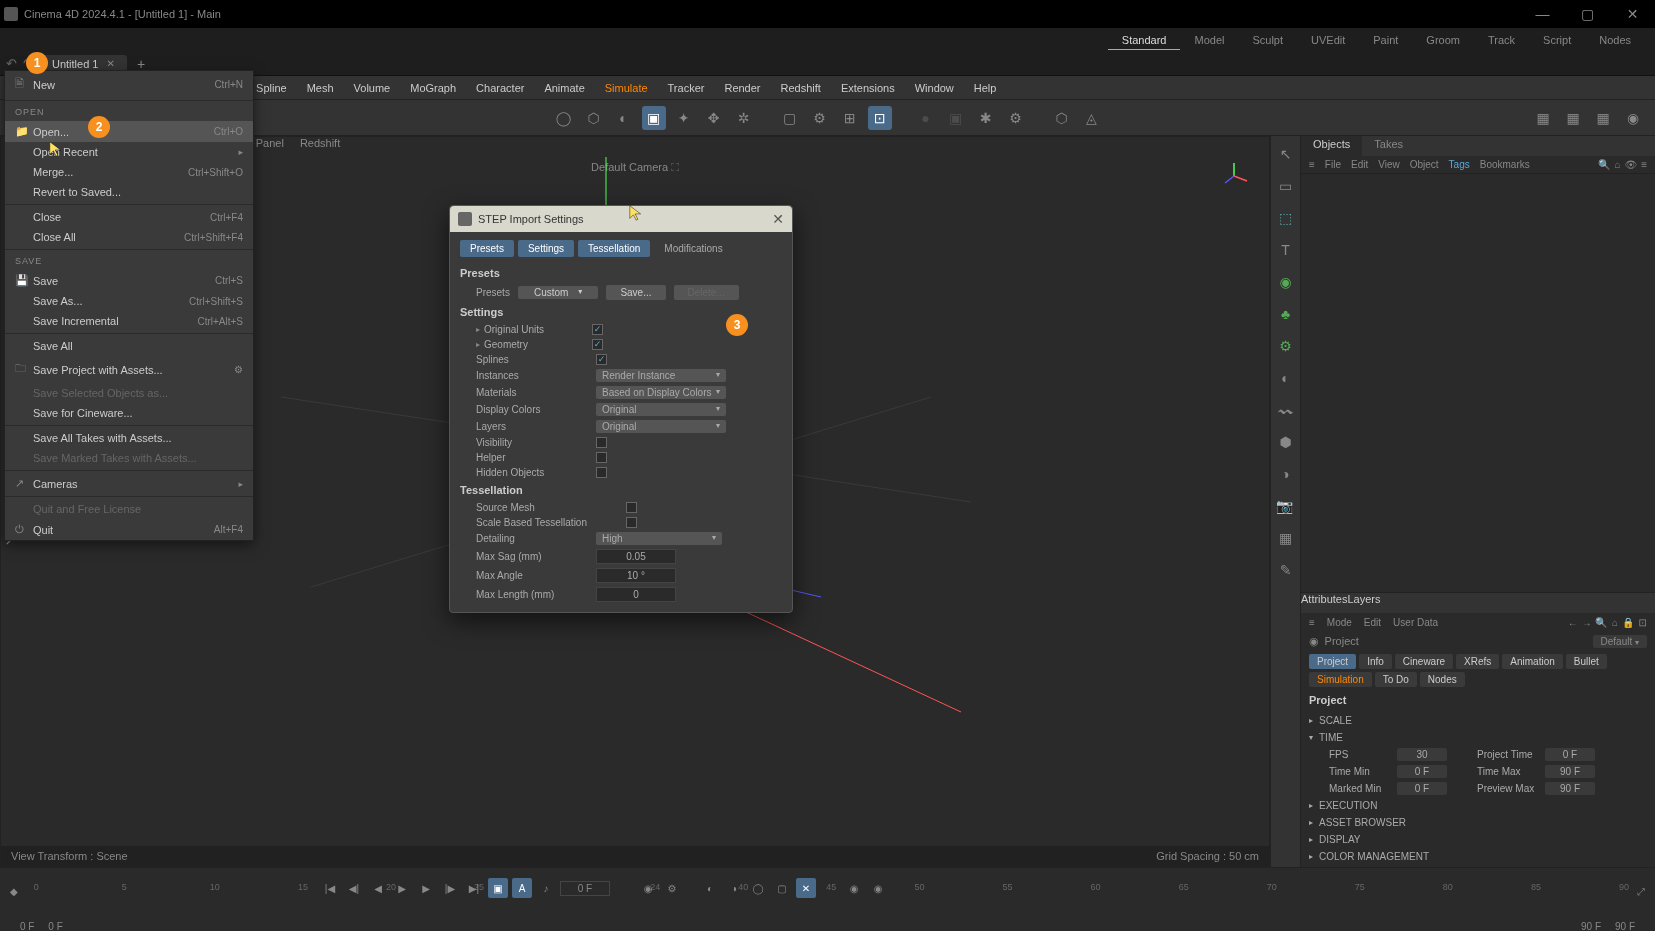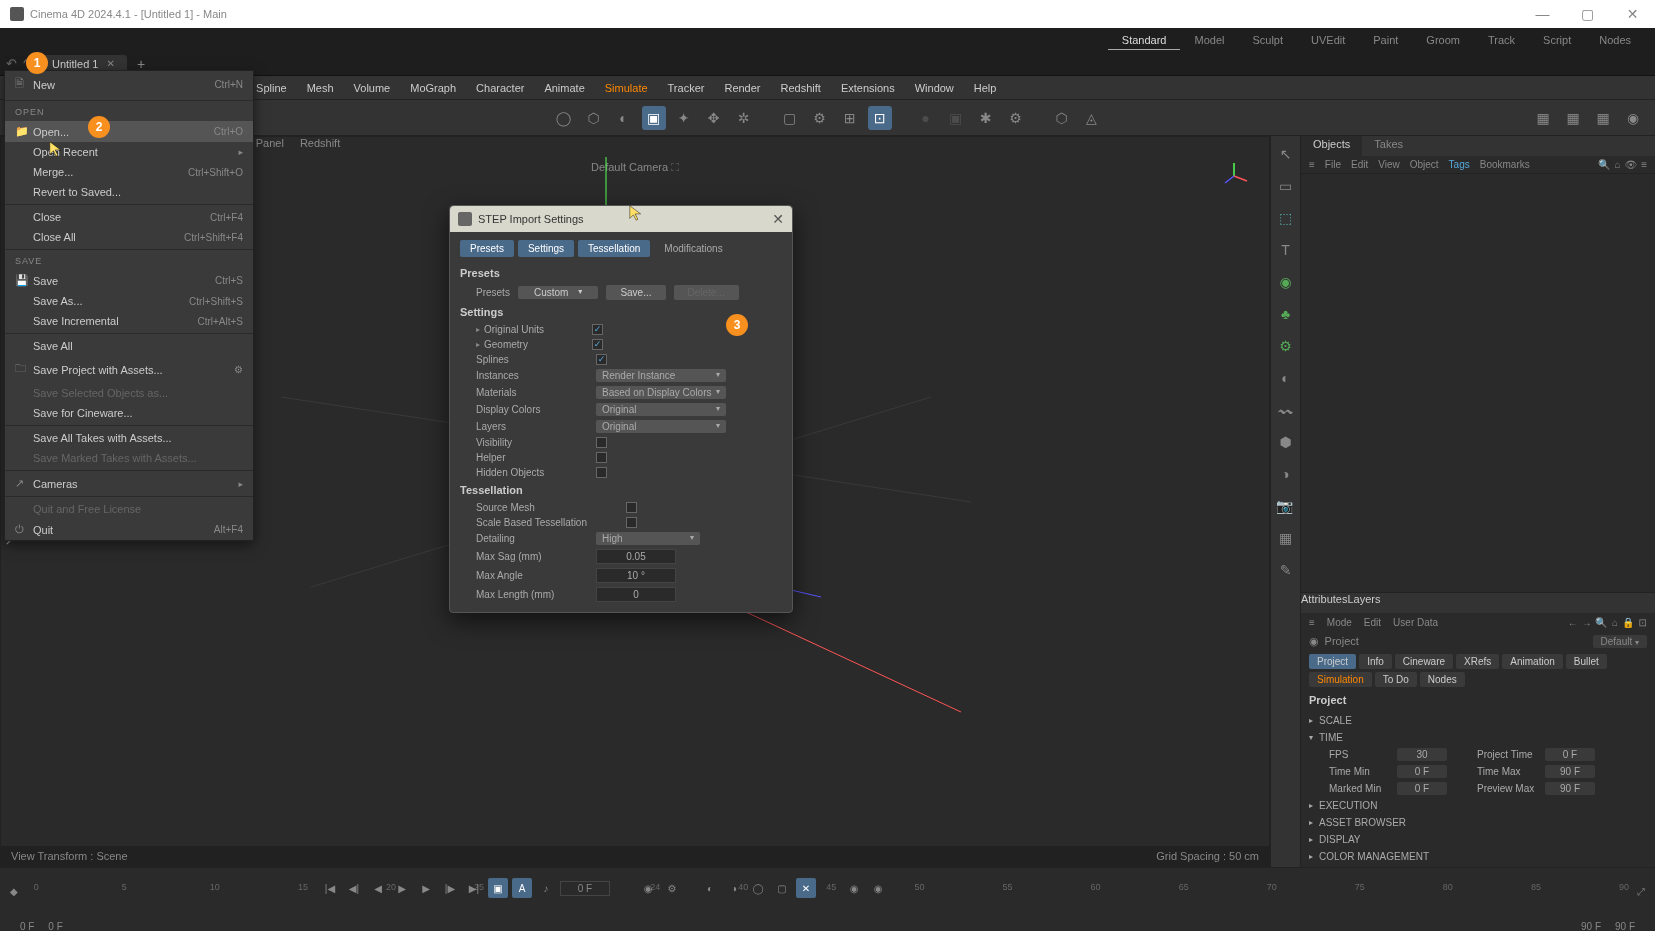--- a/index.html
+++ b/index.html
@@ -1,18 +1,18 @@
 <!DOCTYPE html>
 <html><head>
 <meta charset="utf-8">
 <style>
 * { margin: 0; padding: 0; box-sizing: border-box; font-family: 'Segoe UI', Arial, sans-serif; }
 body { background: #2a2a2a; color: #ccc; overflow: hidden; width: 1655px; height: 931px; position: relative; }
 
-.titlebar { height: 28px; background: #ffffff; display: flex; align-items: center; padding: 0 10px; font-size: 11px; color: #888; }
+.titlebar { height: 28px; background: #000000; display: flex; align-items: center; padding: 0 4px; font-size: 11px; color: #888; }
 .titlebar .icon { width: 14px; height: 14px; margin-right: 6px; background: #555; border-radius: 2px; }
 .window-controls { position: absolute; right: 0; top: 0; display: flex; }
 .window-controls div { width: 45px; height: 28px; display: flex; align-items: center; justify-content: center; color: #888; font-size: 14px; }
 
 .tabs-row { height: 24px; background: #1e1e1e; display: flex; align-items: center; padding-left: 40px; border-bottom: 1px solid #111; }
 .tabs-row .history-icons { position: absolute; left: 6px; display: flex; gap: 6px; color: #666; font-size: 13px; }
 .tabs-row .doc-tab { background: #333; padding: 3px 12px; font-size: 11px; display: flex; align-items: center; gap: 8px; border-radius: 3px 3px 0 0; }
 .tabs-row .close-x { color: #888; font-size: 10px; }
 .tabs-row .add-tab { margin-left: 10px; color: #888; font-size: 14px; }
 
@@ -609,21 +609,21 @@
     <div class="dialog-row">
         <span class="dlabel" style="width:150px">Source Mesh</span>
         <div class="cbx"></div>
       </div>
     <div class="dialog-row">
         <span class="dlabel" style="width:150px">Scale Based Tessellation</span>
         <div class="cbx"></div>
       </div>
     <div class="dialog-row">
         <span class="dlabel">Detailing</span>
-        <div class="drop" style="width:104px">
+        <div class="drop" style="width:126px">
           <span>High</span>
           <span class="caret">▾</span>
         </div>
       </div>
     <div class="dialog-row">
         <span class="dlabel">Max Sag (mm)</span>
         <div class="input">0.05</div>
       </div>
     <div class="dialog-row">
         <span class="dlabel">Max Angle</span>

